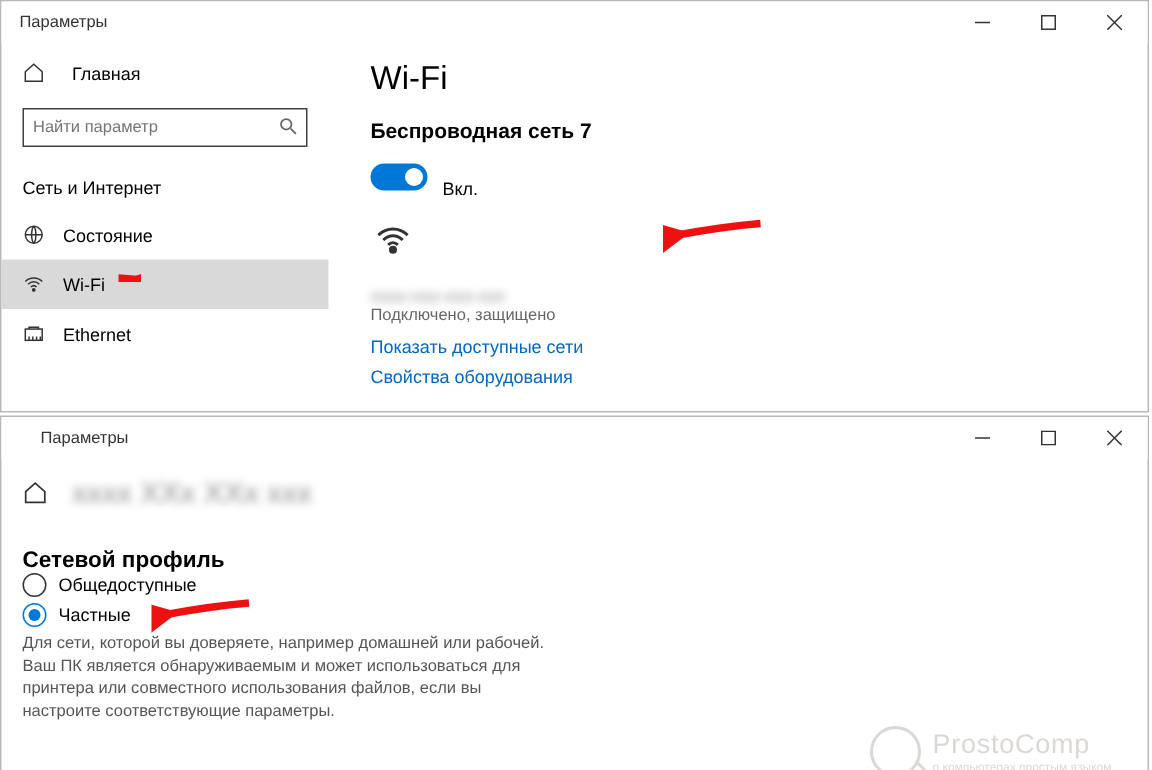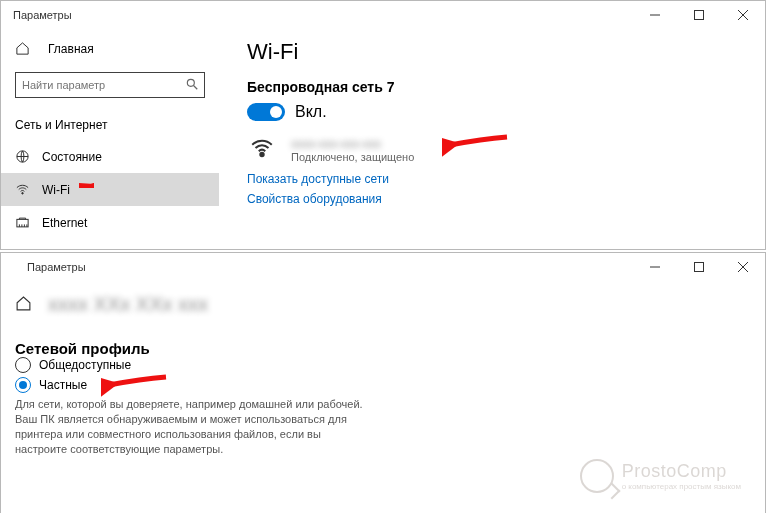--- a/index.html
+++ b/index.html
@@ -58,22 +58,22 @@
   .h2 { font-size: 14px; font-weight: 600; margin-bottom: 8px; }
   .toggle {
     display:inline-flex; align-items:center; gap:10px; margin-bottom:14px;
   }
   .toggle-track {
     width:38px; height:18px; background:#0078d7; border-radius:9px; position:relative;
   }
   .toggle-thumb {
     width:12px; height:12px; background:#fff; border-radius:50%; position:absolute; top:3px; right:3px;
   }
-  .toggle-label { font-size:16px; }
-  .net-row { display:flex; align-items:center; gap:14px; margin-bottom:8px; position:relative; }
+  .toggle-label { font-size:12px;margin-top:16px; }
+  .net-row { display:flex; gap:14px; margin-bottom:8px; position:relative;flex-direction:column; }
   .net-row .wifi-ic { width:30px; }
   .blur { color:transparent; text-shadow: 0 0 6px rgba(0,0,0,0.45); user-select:none; }
   .net-sub { color:#666; font-size:11px; }
   .link { color:#0067c0; font-size:12px; margin: 6px 0; display:block; }
   .arrow {
     position:absolute; pointer-events:none;
   }
   
   .back-row { display:flex; align-items:center; gap:16px; padding:12px 14px 6px 14px; }
   .profile-wrap { padding: 18px 14px 10px 14px; max-width: 380px; }

